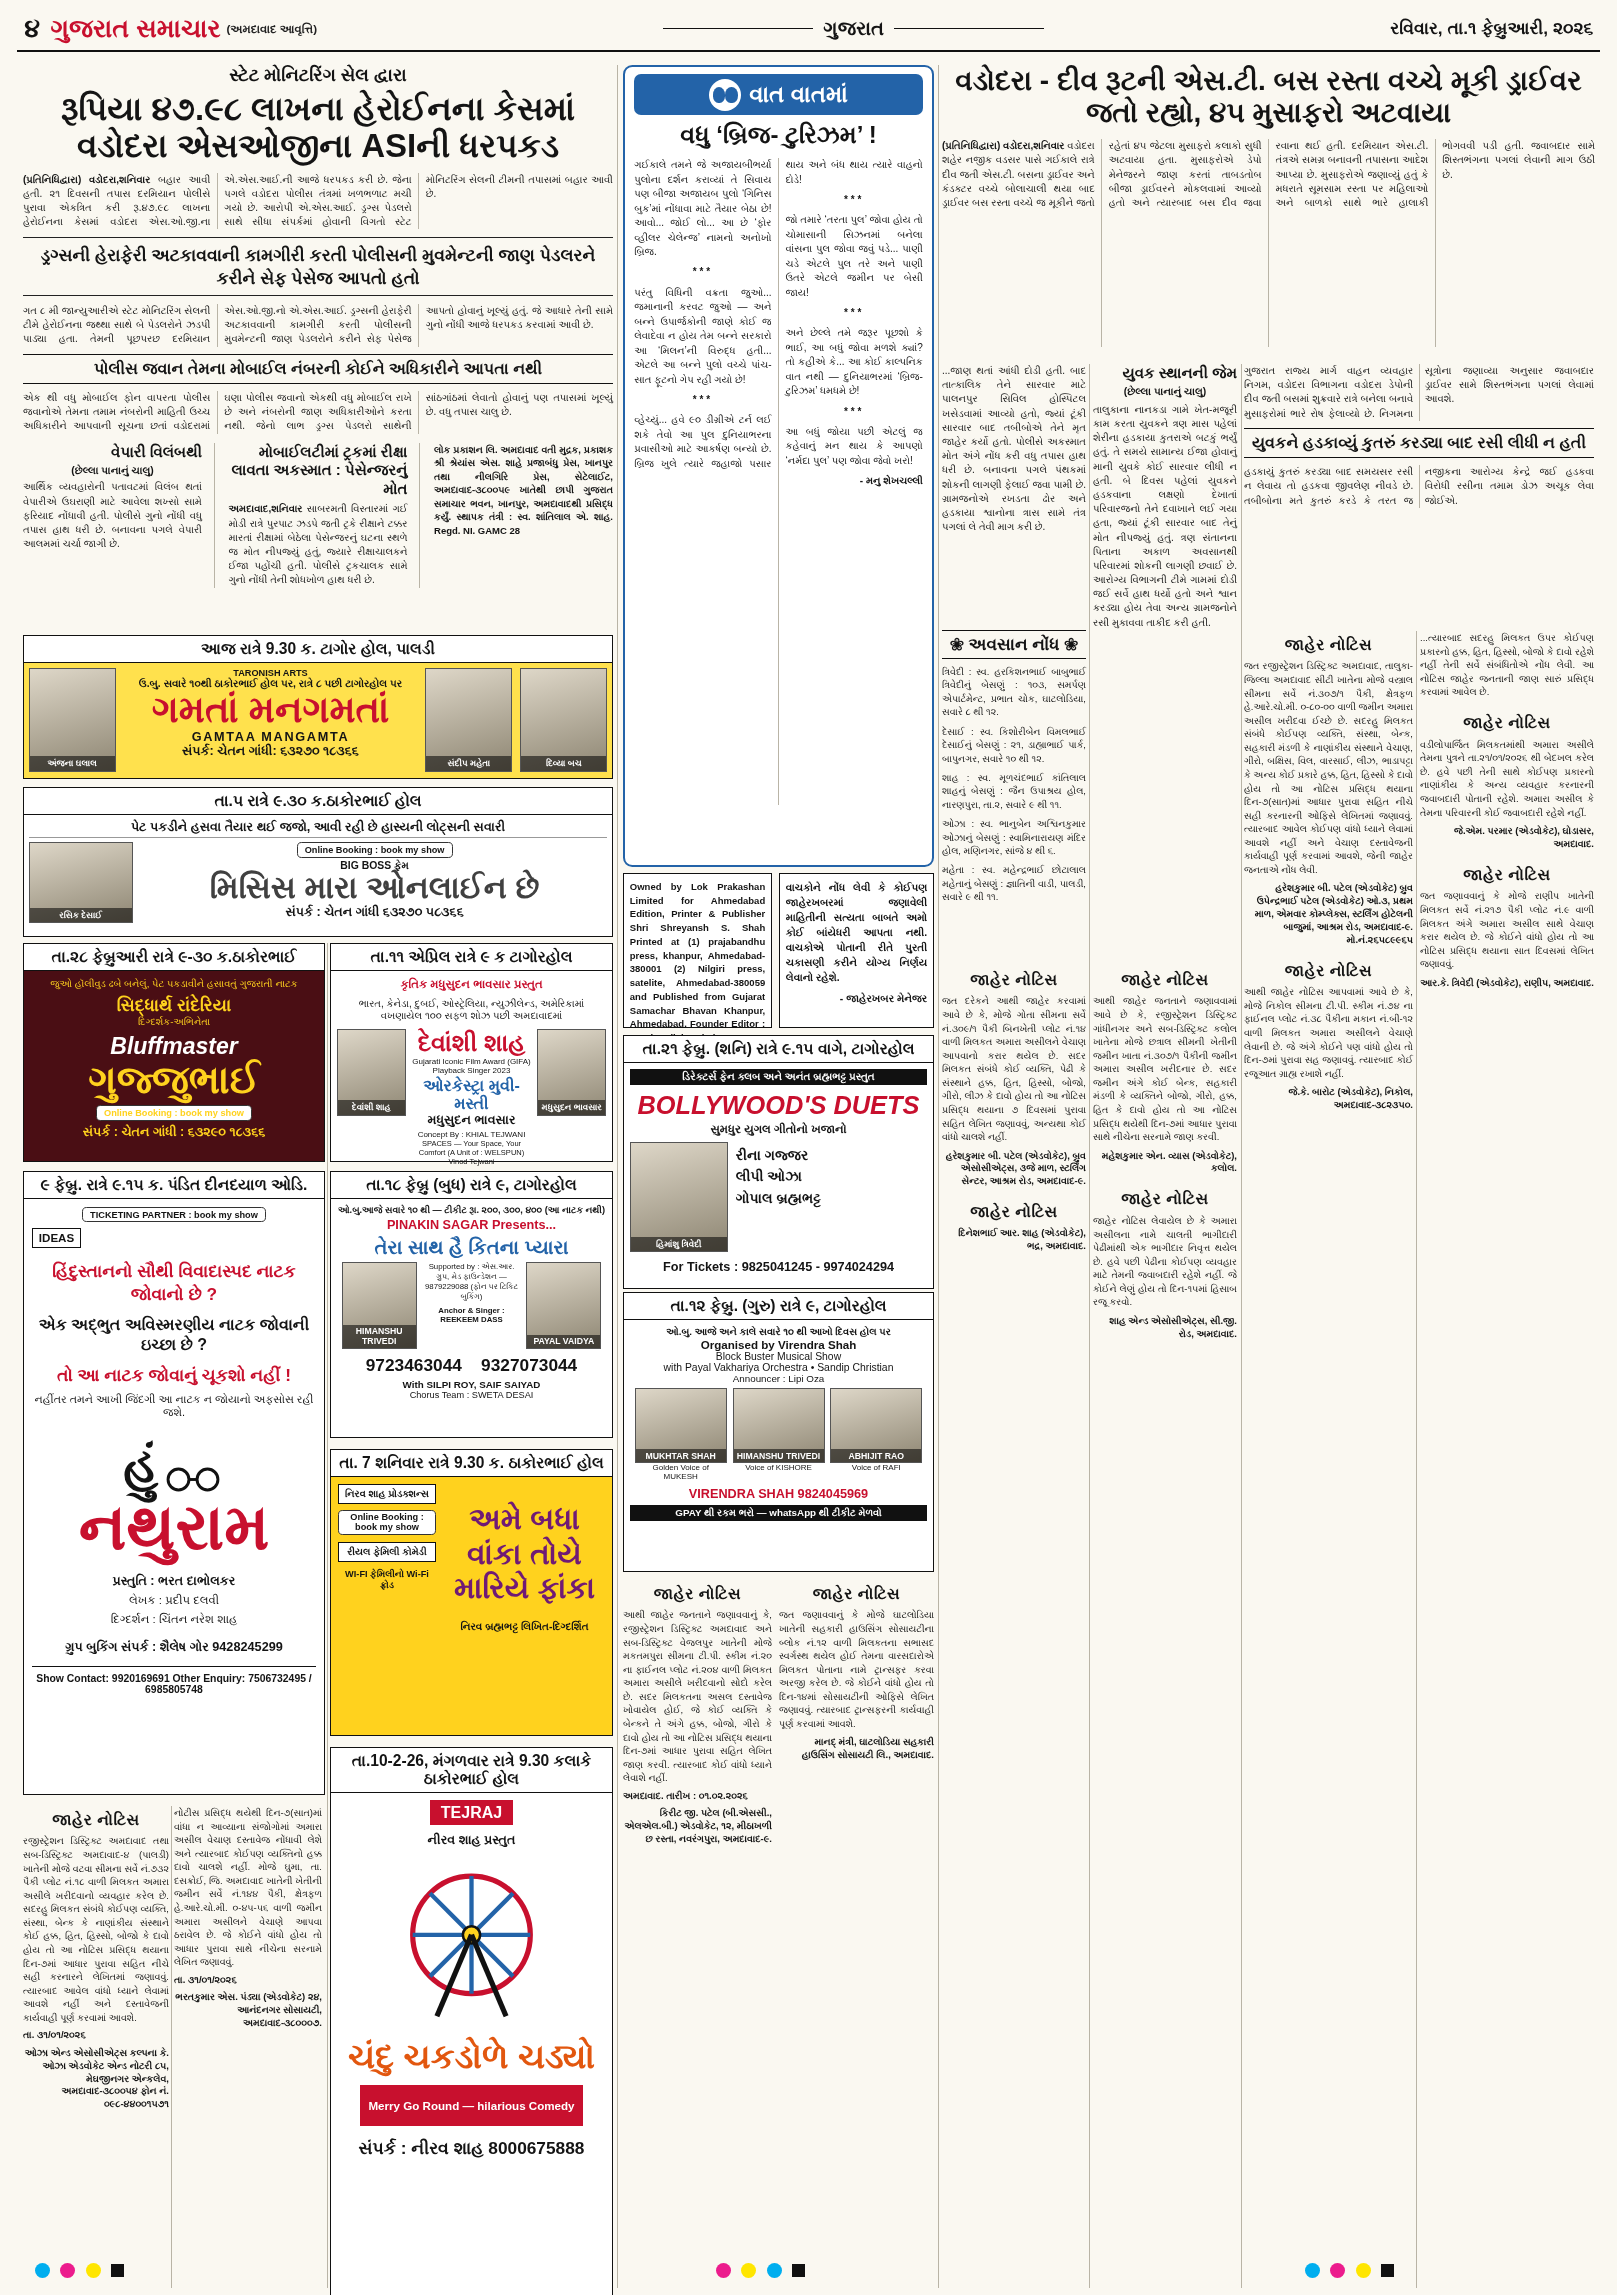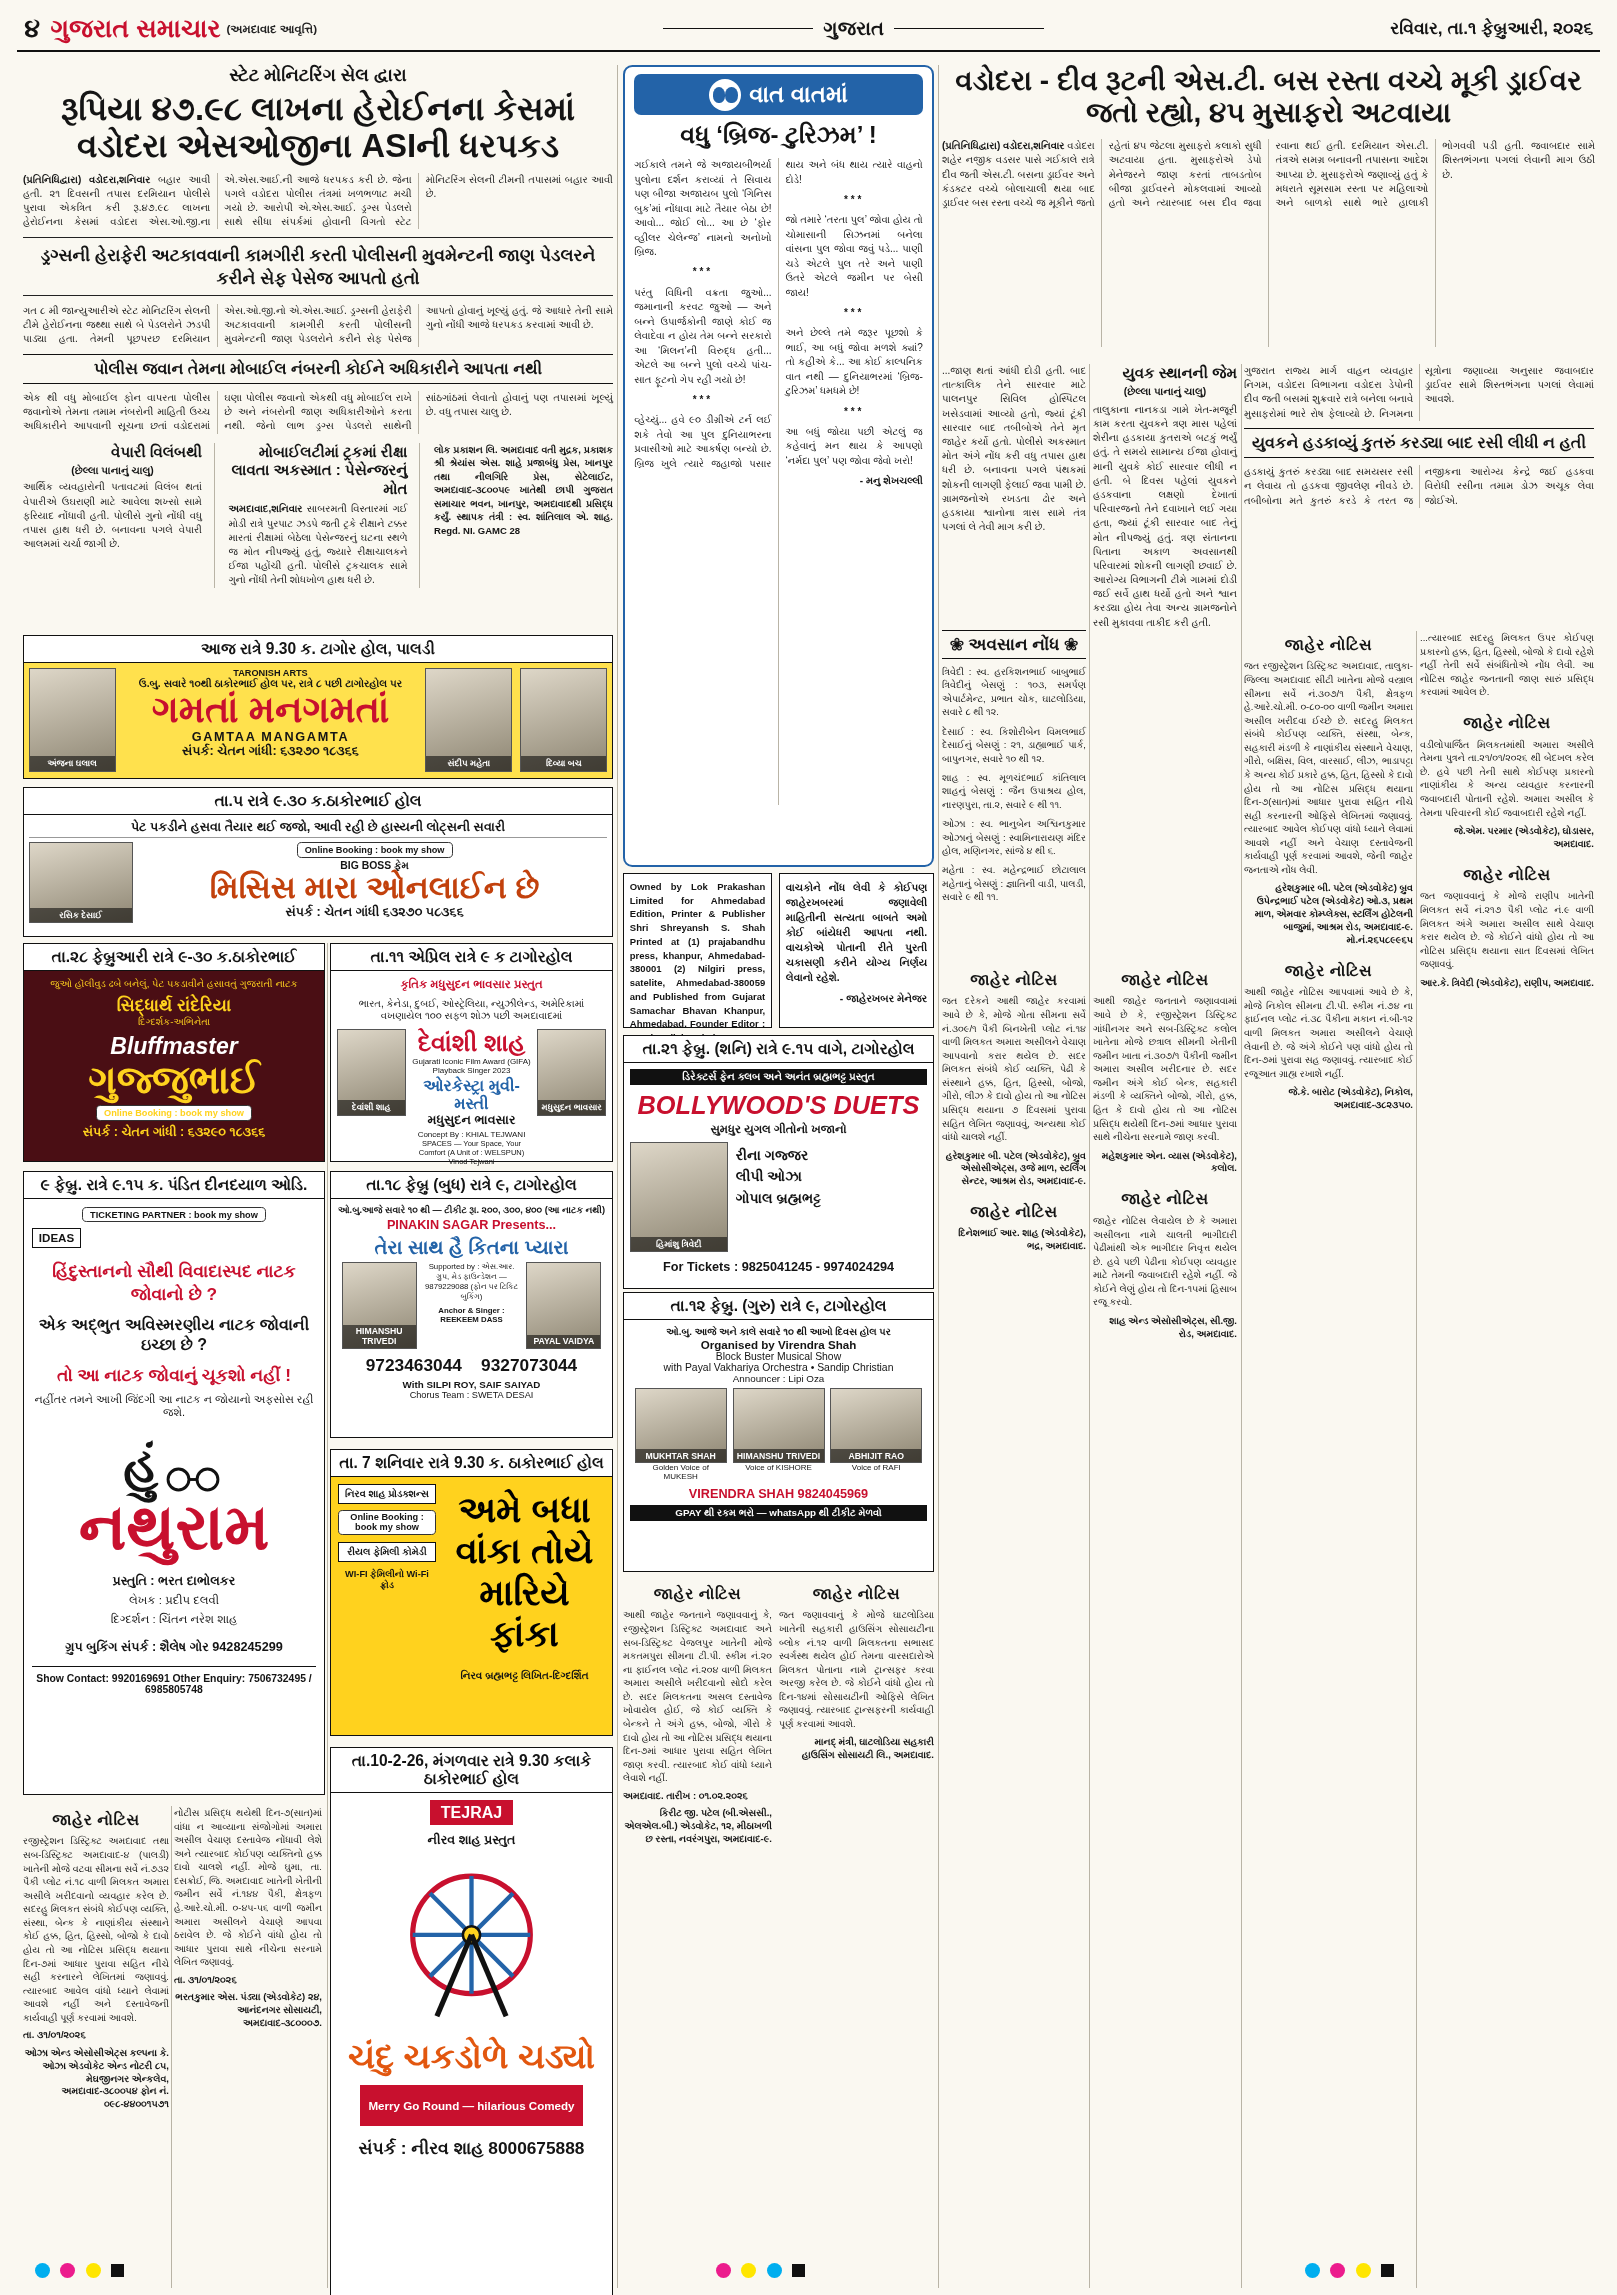--- a/index.html
+++ b/index.html
@@ -326,21 +326,21 @@
     <div class="strip">તા.૫ રાત્રે ૯.૩૦ ક.ઠાકોરભાઈ હોલ</div>
     <div class="adbox" style="border-top:0;padding:4.6px;height:122px">
       <div class="c b" style="font-size:12.7px;border-bottom:0.9px solid #999;padding-bottom:2.3px">પેટ પકડીને હસવા તૈયાર થઈ જજો, આવી રહી છે હાસ્યની લોટ્સની સવારી</div>
       <div style="display:flex;gap:9.2px;margin-top:4.6px">
         <div class="photo" style="width:104px;height:81px">
           <span class="pcap">રસિક દેસાઈ</span>
         </div>
         <div style="flex:1;text-align:center">
           <span class="bms">Online Booking : book my show</span>
           <div class="b" style="font-size:10.4px;margin-top:2.3px">BIG BOSS ફેમ</div>
-          <div class="b" style="color:#c2410c;font-size:31px;line-height:1.05">મિસિસ મારા ઓનલાઈન છે</div>
+          <div class="b" style="color:#404040;font-size:31px;line-height:1.05">મિસિસ મારા ઓનલાઈન છે</div>
           <div class="contactline">સંપર્ક : ચેતન ગાંધી ૬૩૨૭૦ ૫૮૩૬૬</div>
         </div>
       </div>
     </div>
   </div>
 
   <div class="abs" style="left:23px;top:943px;width:302px">
     <div class="strip">તા.૨૮ ફેબ્રુઆરી રાત્રે ૯-૩૦ ક.ઠાકોરભાઈ</div>
     <div class="adbox" style="border-top:0;background:#4a0e14;color:#ffd21e;padding:7px;height:191px">
       <div class="c" style="font-size:9.8px">જુઓ હૉલીવુડ ઢબે બનેલું, પેટ પકડાવીને હસાવતું ગુજરાતી નાટક</div>
@@ -437,21 +437,21 @@
     <div class="strip">તા. 7 શનિવાર રાત્રે 9.30 ક. ઠાકોરભાઈ હોલ</div>
     <div class="adbox" style="border-top:0;background:#ffd21e;padding:7px;height:259px">
       <div style="display:flex;gap:8px;height:100%">
         <div style="width:98px">
           <div class="b c" style="border:1.2px solid #111;background:#fff;padding:2.9px;font-size:9.8px">નિરવ શાહ પ્રોડક્શન્સ</div>
           <div class="c" style="margin-top:5.8px"><span class="bms">Online Booking : book my show</span></div>
           <div class="b c" style="border:1.2px solid #111;background:#fff;padding:2.9px;font-size:9.8px;margin-top:7px">રીયલ ફેમિલી કોમેડી</div>
           <div class="b c" style="font-size:9.2px;margin-top:7px">WI-FI ફેમિલીનો Wi-Fi ફ્રોડ</div>
         </div>
         <div style="flex:1;text-align:center">
-          <div class="b" style="color:#000000;font-size:36px;line-height:1.15;margin-top:5px">અમે બધા વાંકા તોયે મારિયે ફાંકા</div>
+          <div class="b" style="color:#701a75;font-size:30px;line-height:1.15;margin-top:18px">અમે બધા વાંકા તોયે મારિયે ફાંકા</div>
           <div class="b" style="font-size:10.4px;margin-top:15px">નિરવ બ્રહ્મભટ્ટ લિખિત-દિગ્દર્શિત</div>
         </div>
       </div>
     </div>
   </div>
 
   <div class="abs" style="left:330px;top:1747px;width:283px">
     <div class="strip">તા.10-2-26, મંગળવાર રાત્રે 9.30 કલાકે ઠાકોરભાઈ હોલ</div>
     <div class="adbox" style="border-top:0;padding:7px;height:508px;text-align:center">
       <div class="b" style="display:inline-block;background:#c8102e;color:#fff;font-size:16px;padding:3.5px 10.4px">TEJRAJ</div>

